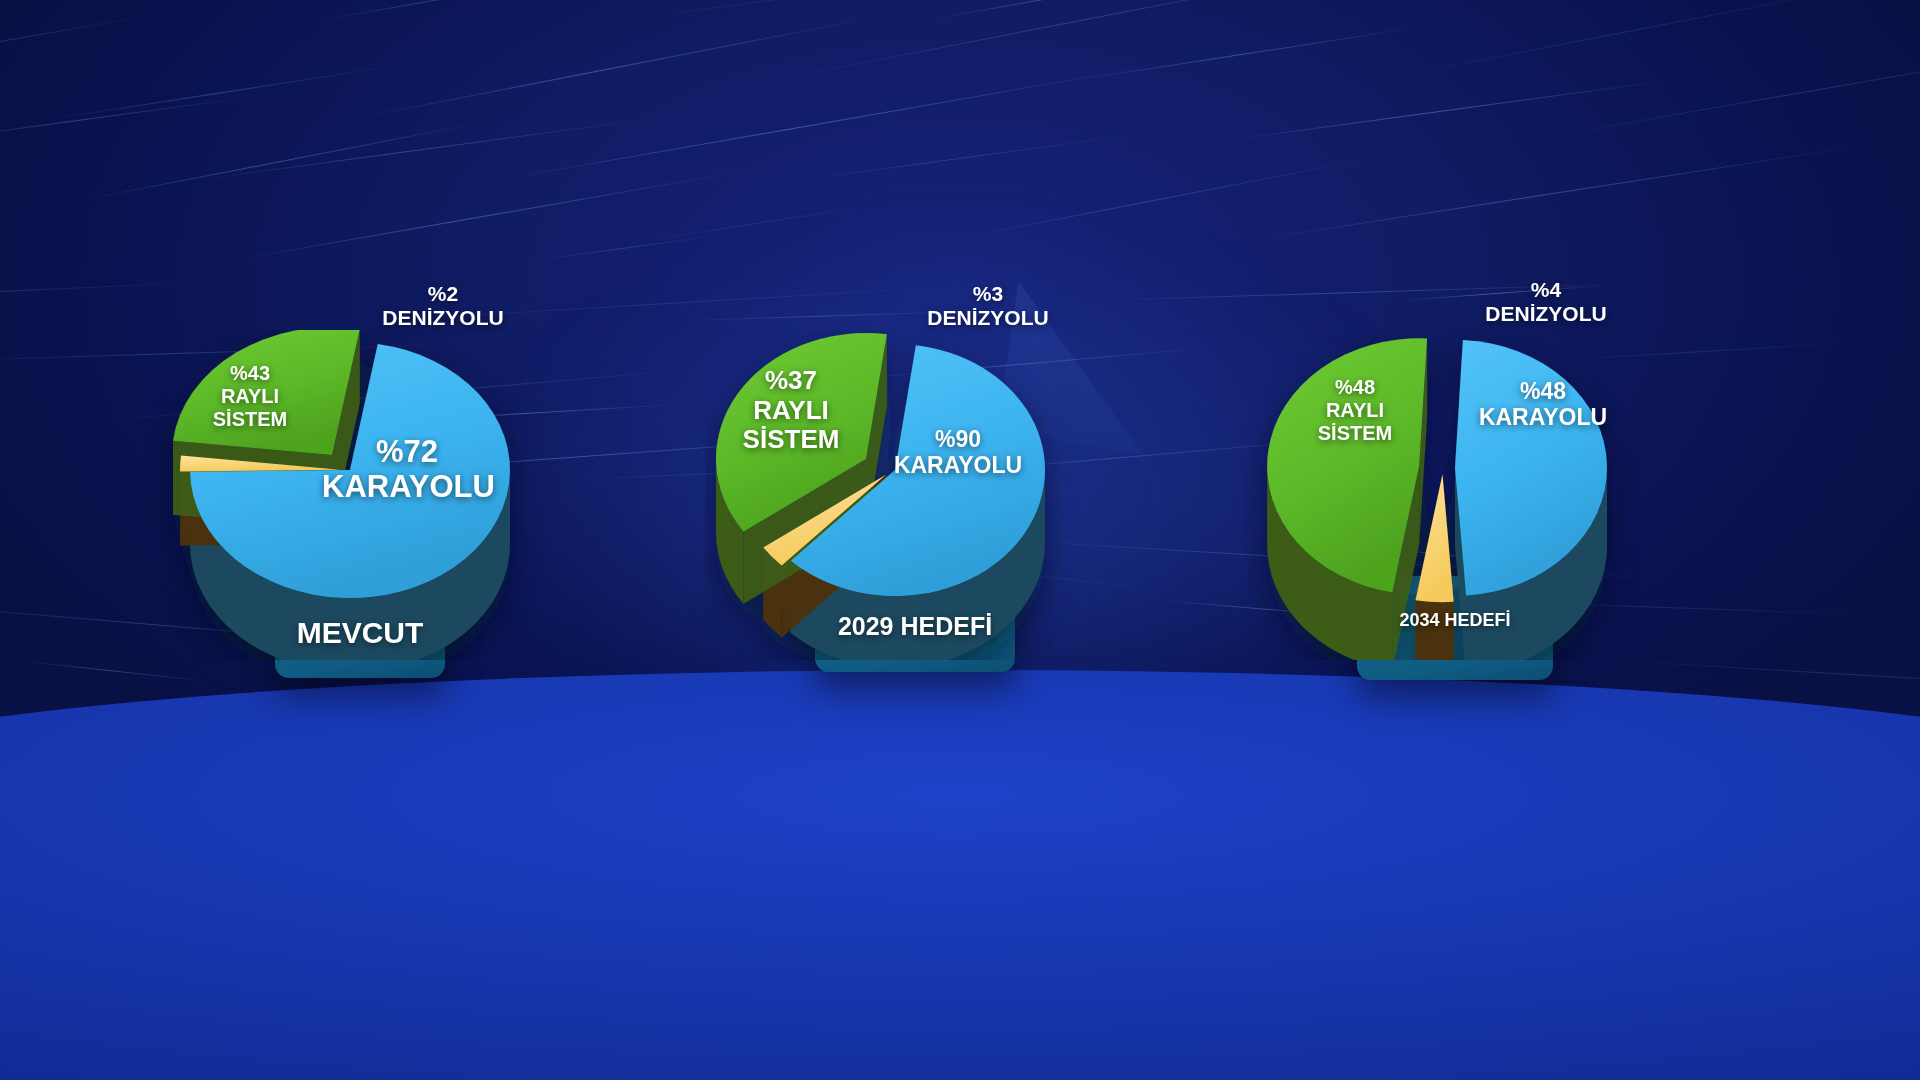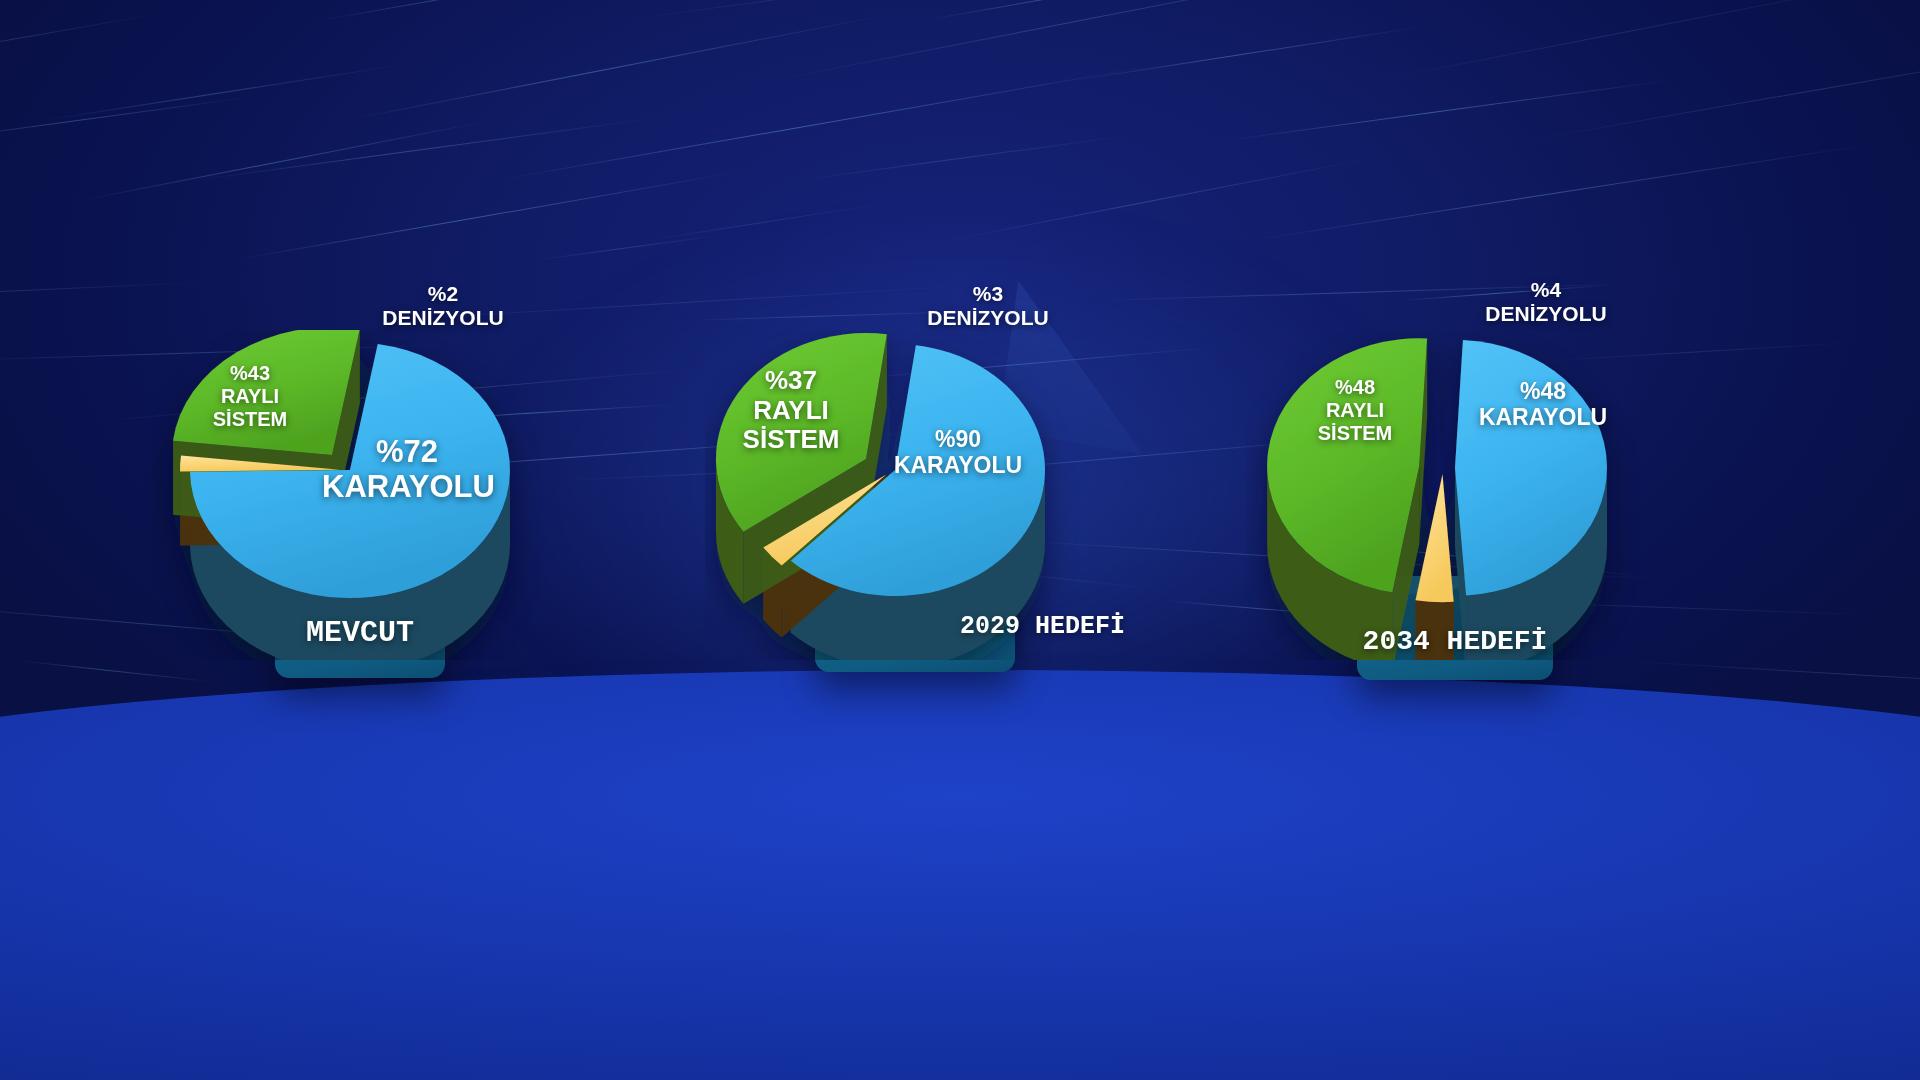--- a/index.html
+++ b/index.html
@@ -90,21 +90,20 @@
     position:absolute; left:-20%; top:-40%;
     width:160%; height:50%;
     background:radial-gradient(ellipse at 50% 100%, rgba(130,210,240,.22), rgba(130,210,240,0) 70%);
     transform:rotate(-7deg);
   }
   .pedestal-label{
     position:absolute; left:0; width:100%;
     text-align:center; color:#fff; font-weight:800;
     text-shadow:0 2px 6px rgba(0,0,0,.5);
     z-index:3;
-    font-family:Liberation Mono, monospace;
   }
 
   
   .pie-wrap{ position:absolute; left:0; top:0; }
 
   
   .callout{
     position:absolute;
     color:#ffffff;
     text-align:center;
@@ -240,21 +239,21 @@
           <span class="nm">RAYLI</span>
           <span class="nm">SİSTEM</span>
         </div>
         <div class="callout" style="left: 172px; top: 104px; width: 170px; font-size: 31px;">
           <span class="pct">%72</span>
           <span class="nm">KARAYOLU</span>
         </div>
       </div>
       <div class="group g1">
         <div class="pedestal" style="width: 200px; height: 104px; top: 238px;"></div>
-        <div class="pedestal-label" style="top: 282px; font-size: 25px; text-align: right;">2029 HEDEFİ</div>
+        <div class="pedestal-label" style="top: 282px; font-size: 25px;">2029 HEDEFİ</div>
         <svg width="420" height="330" class="pie-wrap">
           <defs>
     <linearGradient id="gB_p1" x1="0" y1="0" x2="0.35" y2="1">
       <stop offset="0%" stop-color="#53c3f7"></stop>
       <stop offset="55%" stop-color="#3cb4f0"></stop>
       <stop offset="100%" stop-color="#2f9fd9"></stop>
     </linearGradient>
     <linearGradient id="gG_p1" x1="0" y1="0" x2="0.4" y2="1">
       <stop offset="0%" stop-color="#6fcc34"></stop>
       <stop offset="60%" stop-color="#5cb828"></stop>
@@ -292,21 +291,21 @@
           <span class="nm">RAYLI</span>
           <span class="nm">SİSTEM</span>
         </div>
         <div class="callout" style="left: 162px; top: 96px; width: 182px; font-size: 23px;">
           <span class="pct">%90</span>
           <span class="nm">KARAYOLU</span>
         </div>
       </div>
       <div class="group g2">
         <div class="pedestal" style="width: 196px; height: 104px; top: 246px;"></div>
-        <div class="pedestal-label" style="top: 296px; font-size: 28px;">2034 HEDEFİ</div>
+        <div class="pedestal-label" style="top: 280px; font-size: 18px;">2034 HEDEFİ</div>
         <svg width="420" height="330" class="pie-wrap">
           <defs>
     <linearGradient id="gB_p2" x1="0" y1="0" x2="0.35" y2="1">
       <stop offset="0%" stop-color="#53c3f7"></stop>
       <stop offset="55%" stop-color="#3cb4f0"></stop>
       <stop offset="100%" stop-color="#2f9fd9"></stop>
     </linearGradient>
     <linearGradient id="gG_p2" x1="0" y1="0" x2="0.4" y2="1">
       <stop offset="0%" stop-color="#6fcc34"></stop>
       <stop offset="60%" stop-color="#5cb828"></stop>

